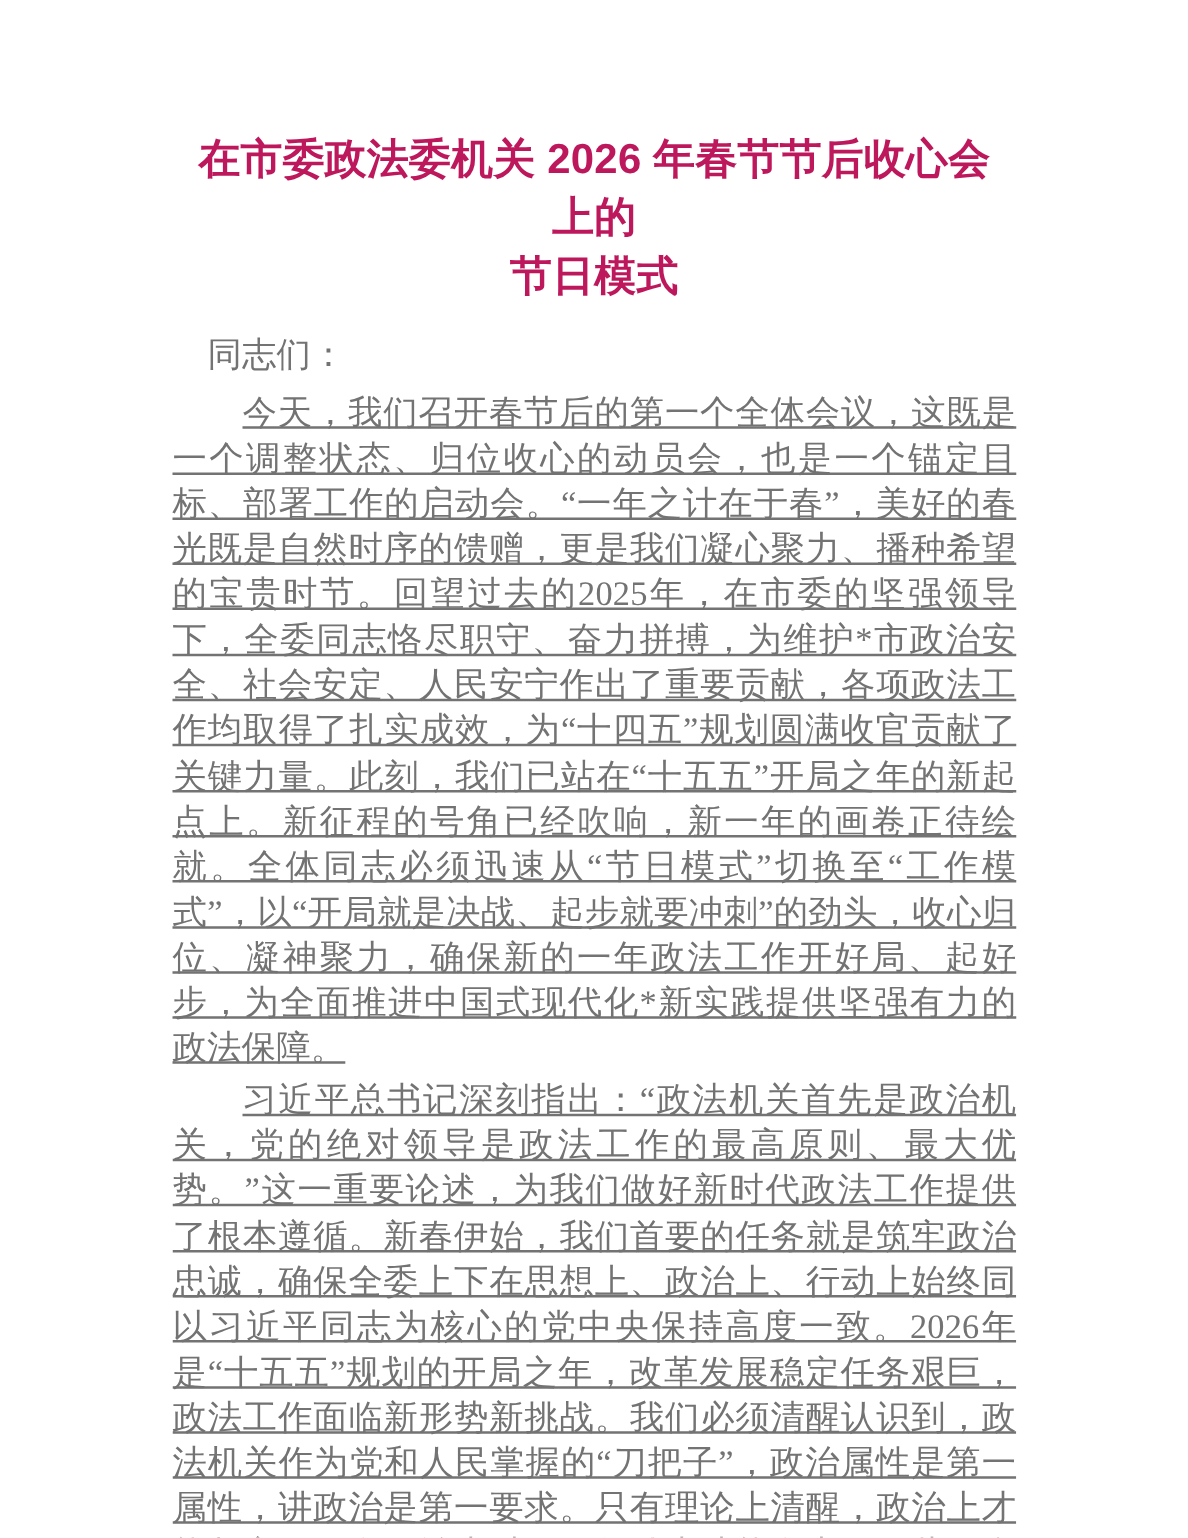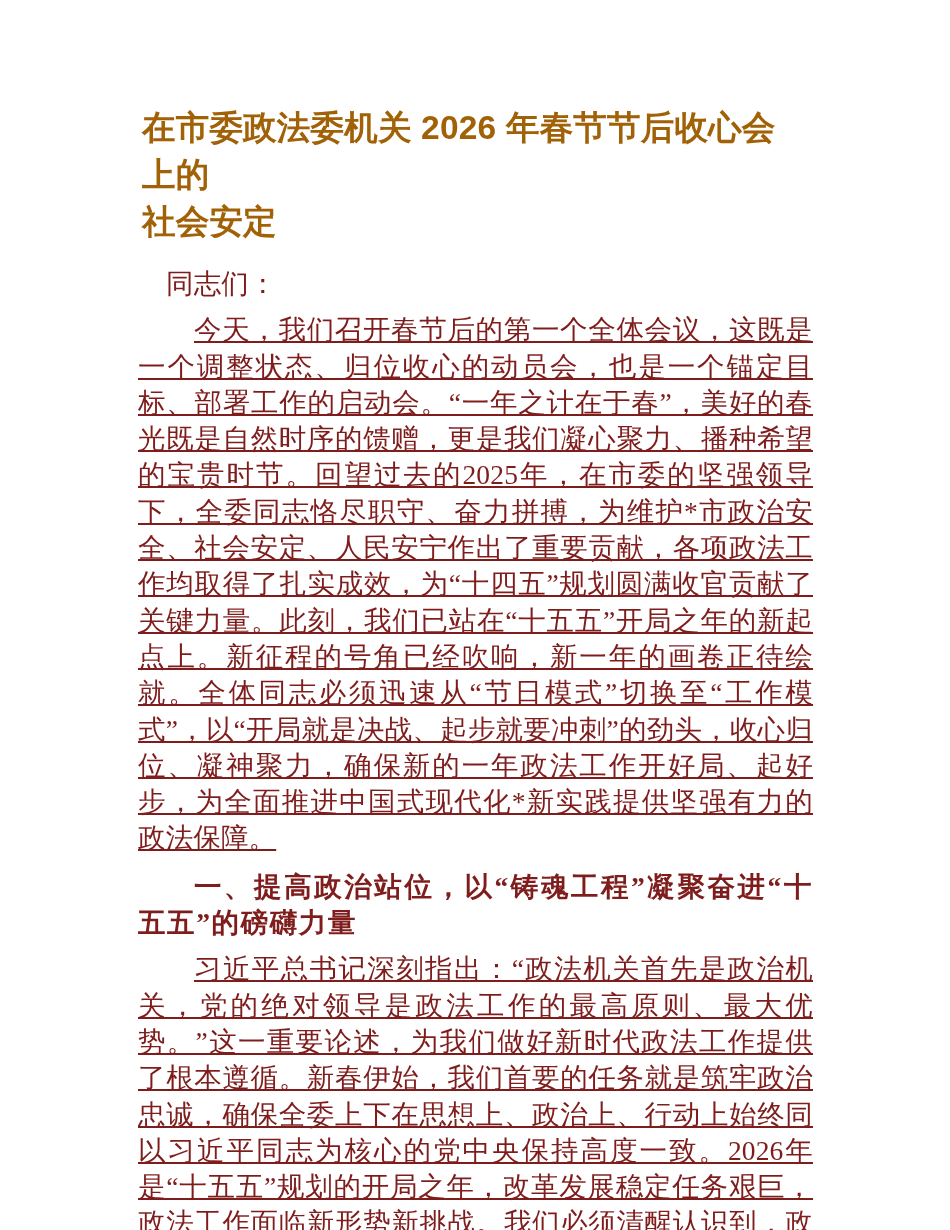--- a/index.html
+++ b/index.html
@@ -31,42 +31,42 @@
     top: 104px;
     width: 675px;
   }
 
   
   .doc-title {
     font-family: "Liberation Sans", "DejaVu Sans", sans-serif;
     font-weight: bold;
     font-size: 33.5px;
     line-height: 47px;
-    text-align: left;
+    text-align: center;
     letter-spacing: 0.2px;
     margin: 0 0 0 0;
     padding: 0 4px;
-    color: #a16207;
+    color: #be185d;
   }
 
   
   .body-block {
     margin-top: 21px;
   }
 
   .para {
     font-family: "Liberation Serif", "DejaVu Serif", serif;
     font-size: 27.5px;
     line-height: 36.3px;
     text-align: justify;
     text-justify: inter-character;
     text-align-last: left;
     margin: 0 0 5px 0;
     letter-spacing: 0.15px;
-    color: #7f1d1d;
+    color: #737373;
     word-break: break-all;
   }
 
   .para.indent {
     text-indent: 56px;
     text-decoration: underline;
   }
 
   .para.salutation {
     text-indent: 28px;
@@ -91,28 +91,27 @@
   }
 </style>
 </head>
 <body>
 
 <div class="page">
   <div class="content">
 
     <h1 class="doc-title">
       <span>在市委政法委机关 2026 年春节节后收心会上的</span><br>
-      <span>社会安定</span>
+      <span>节日模式</span>
     </h1>
 
     <div class="body-block">
 
       <p class="para salutation">同志们：</p>
 
       <p class="para indent">今天，我们召开春节后的第一个全体会议，这既是一个调整状态、归位收心的动员会，也是一个锚定目标、部署工作的启动会。“一年之计在于春”，美好的春光既是自然时序的馈赠，更是我们凝心聚力、播种希望的宝贵时节。回望过去的2025年，在市委的坚强领导下，全委同志恪尽职守、奋力拼搏，为维护*市政治安全、社会安定、人民安宁作出了重要贡献，各项政法工作均取得了扎实成效，为“十四五”规划圆满收官贡献了关键力量。此刻，我们已站在“十五五”开局之年的新起点上。新征程的号角已经吹响，新一年的画卷正待绘就。全体同志必须迅速从“节日模式”切换至“工作模式”，以“开局就是决战、起步就要冲刺”的劲头，收心归位、凝神聚力，确保新的一年政法工作开好局、起好步，为全面推进中国式现代化*新实践提供坚强有力的政法保障。</p>
 
-      <p class="para heading">一、提高政治站位，以“铸魂工程”凝聚奋进“十五五”的磅礴力量</p>
 
       <p class="para indent tail clip-tail">习近平总书记深刻指出：“政法机关首先是政治机关，党的绝对领导是政法工作的最高原则、最大优势。”这一重要论述，为我们做好新时代政法工作提供了根本遵循。新春伊始，我们首要的任务就是筑牢政治忠诚，确保全委上下在思想上、政治上、行动上始终同以习近平同志为核心的党中央保持高度一致。2026年是“十五五”规划的开局之年，改革发展稳定任务艰巨，政法工作面临新形势新挑战。我们必须清醒认识到，政法机关作为党和人民掌握的“刀把子”，政治属性是第一属性，讲政治是第一要求。只有理论上清醒，政治上才能坚定；只有政治上过硬，行动上才能有力。因此，全委同志要立</p>
 
     </div>
   </div>
 </div>
 
 </body></html>

